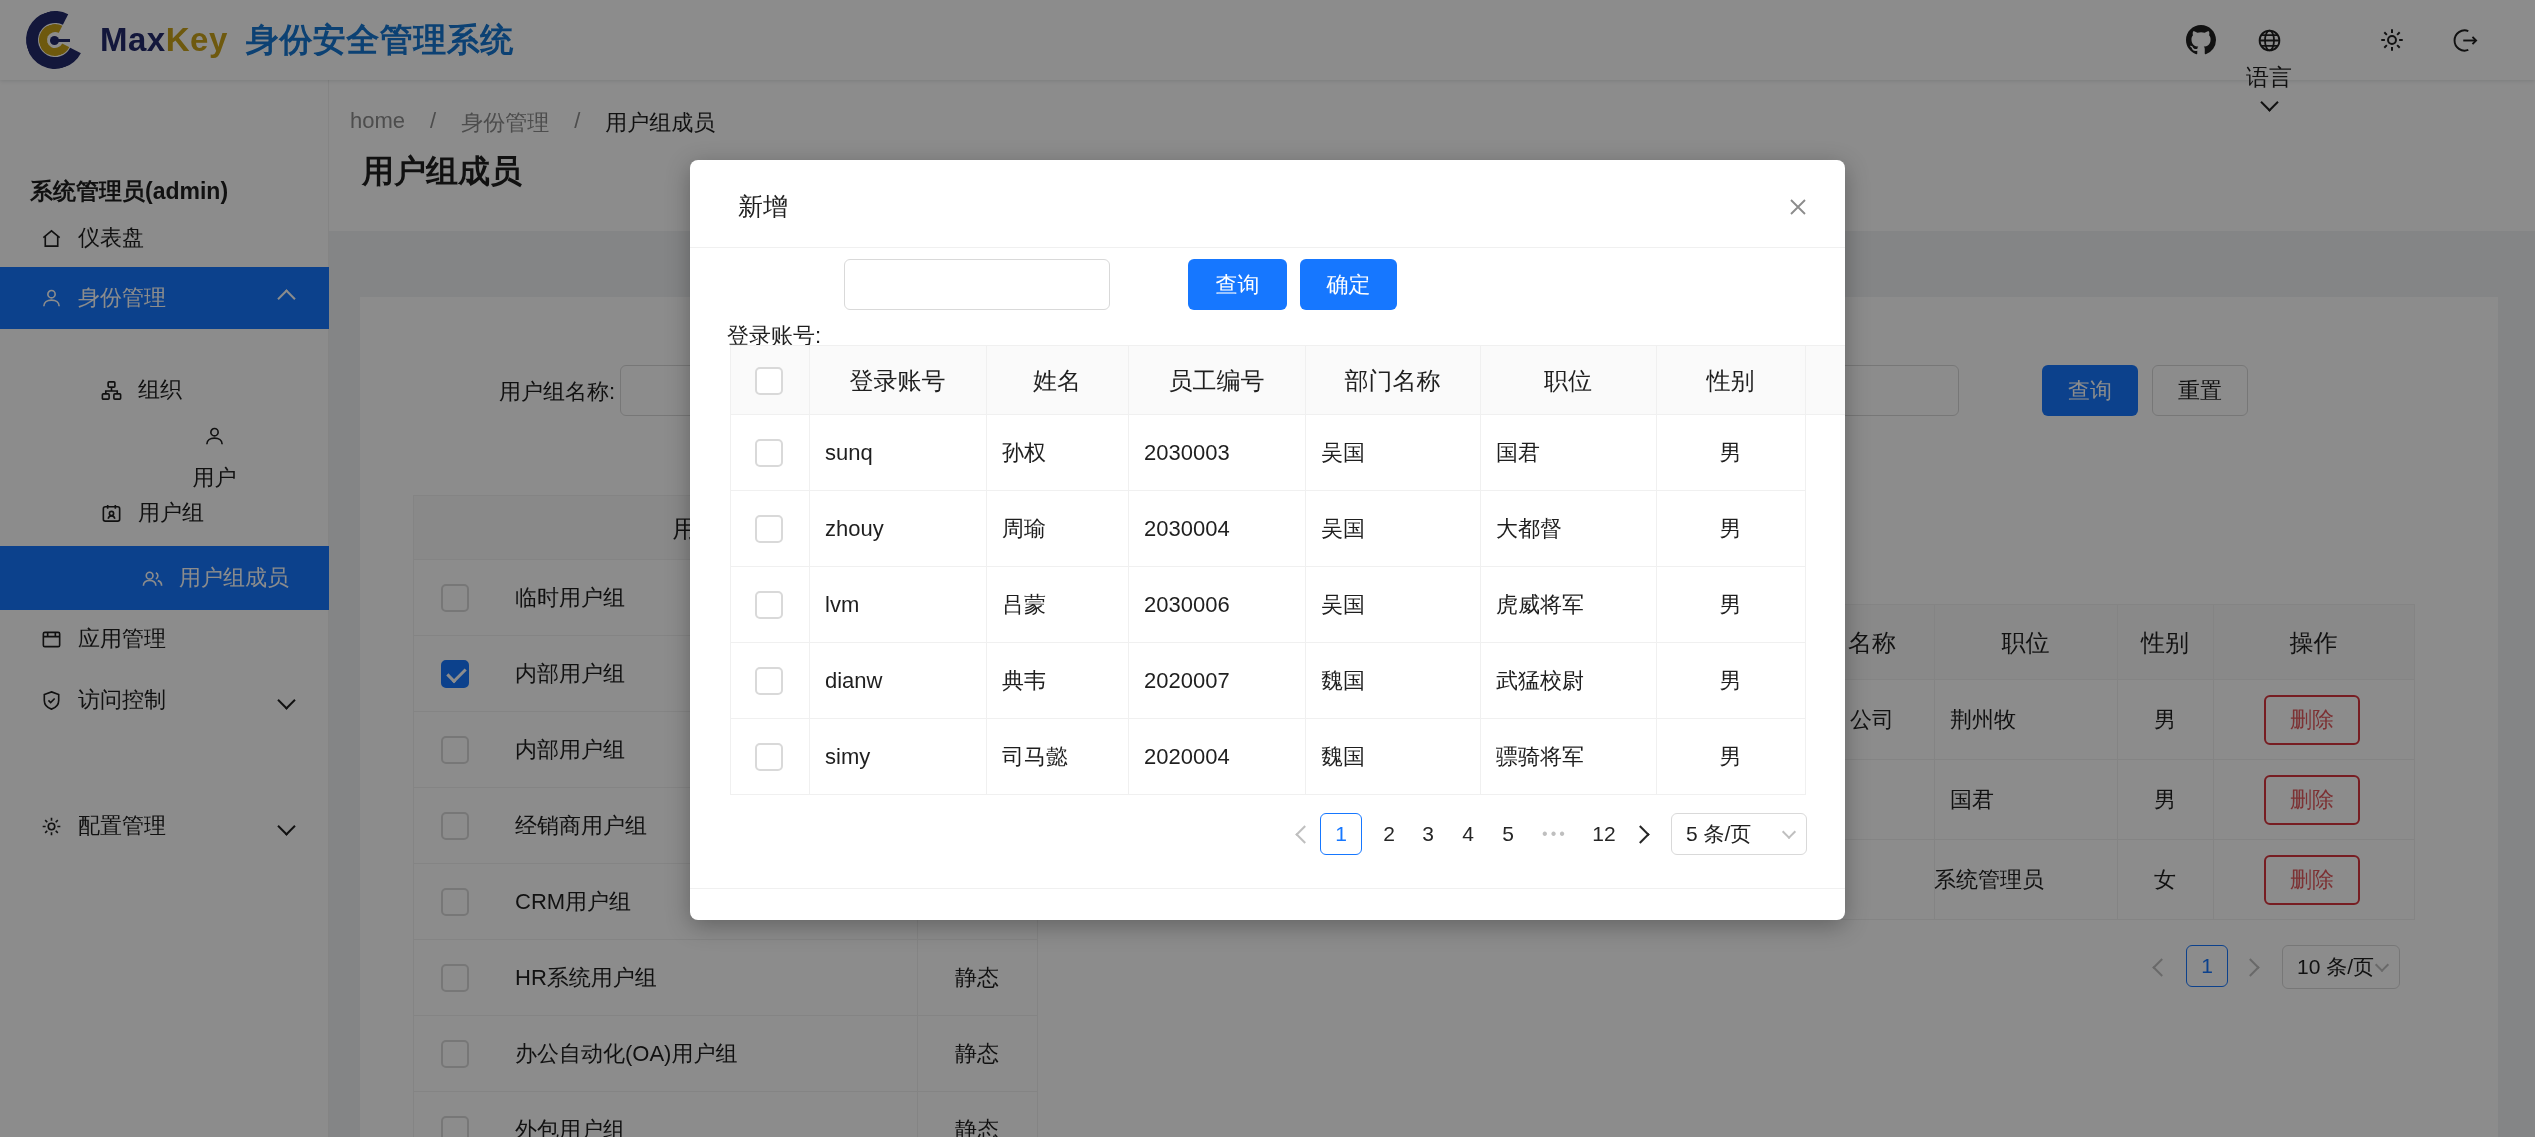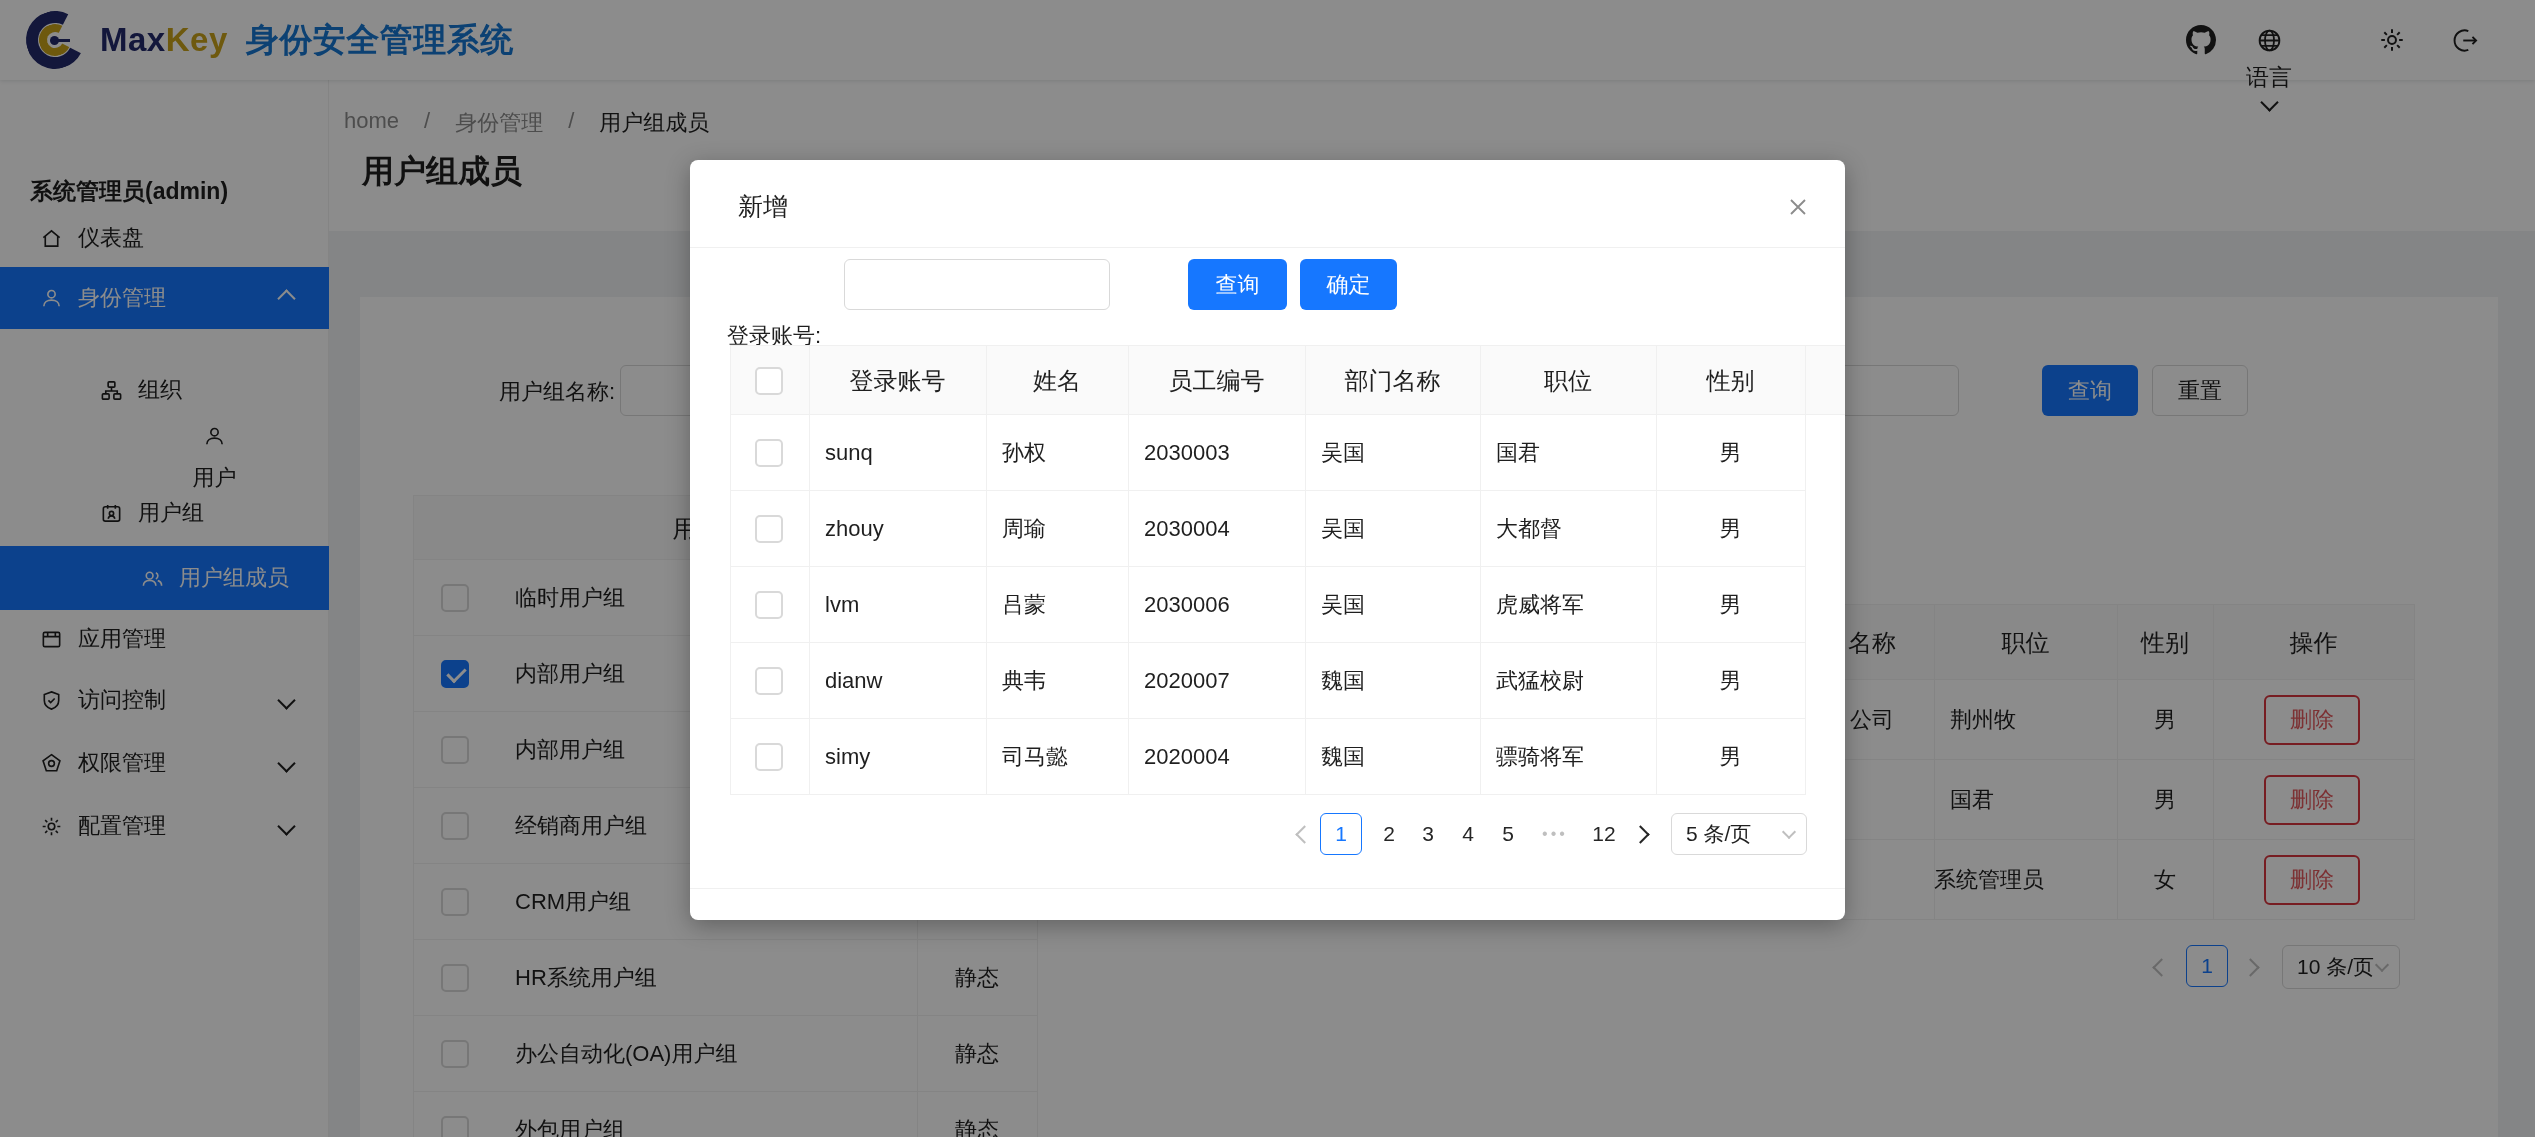--- a/index.html
+++ b/index.html
@@ -196,46 +196,36 @@
       <span>
           <svg width="23" height="23" viewBox="0 0 24 24" fill="none" stroke="currentColor" stroke-width="1.7">
             <path d="M12 3l7.5 2.7V12c0 4.8-3.2 7.6-7.5 9-4.3-1.4-7.5-4.2-7.5-9V5.7L12 3z"></path>
             <path d="M8.8 11.8l2.3 2.3 4.2-4.2"></path>
           </svg>
         </span>
       <span>访问控制</span>
       <span class="chev-slot chev"></span>
     </div>
 
-    <div class="side-item" style="top:657px;">
-      <span>
-          <svg width="23" height="23" viewBox="0 0 24 24" fill="none" stroke="currentColor" stroke-width="1.7">
-            <path d="M12 2.8l8.8 6.4-3.4 10.4H6.6L3.2 9.2 12 2.8z"></path>
-            <circle cx="12" cy="12" r="3"></circle>
-          </svg>
-        </span>
-      <span>权限管理</span>
-      <span class="chev-slot chev"></span>
-    </div>
 
     <div class="side-item" style="top:720px;">
       <span>
           <svg width="23" height="23" viewBox="0 0 24 24" fill="none" stroke="currentColor" stroke-width="1.7">
             <circle cx="12" cy="12" r="3.4"></circle>
             <path d="M12 2.8v3.1M12 18.1v3.1M2.8 12h3.1M18.1 12h3.1M5.4 5.4l2.2 2.2M16.4 16.4l2.2 2.2M18.6 5.4l-2.2 2.2M7.6 16.4l-2.2 2.2"></path>
           </svg>
         </span>
       <span>配置管理</span>
       <span class="chev-slot chev"></span>
     </div>
 
   </aside>
 
   <div id="page-header" class="abs">
-    <div class="abs breadcrumb" style="left:15px;top:28px;gap:25px;">
+    <div class="abs breadcrumb" style="left:21px;top:28px;gap:25px;">
       <span>home</span>
       <span>/</span>
       <span>身份管理</span>
       <span>/</span>
       <span class="cur">用户组成员</span>
     </div>
     <div class="abs page-title">用户组成员</div>
   </div>
 
   <div id="card" class="abs"></div>

